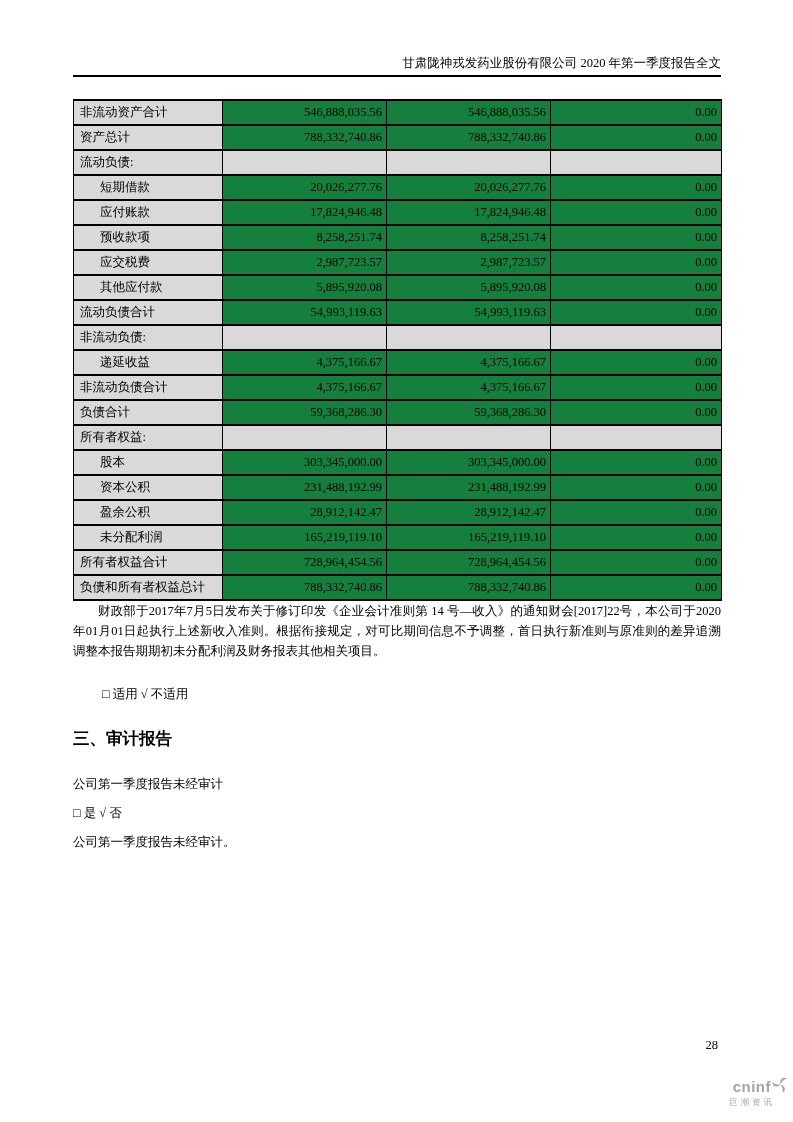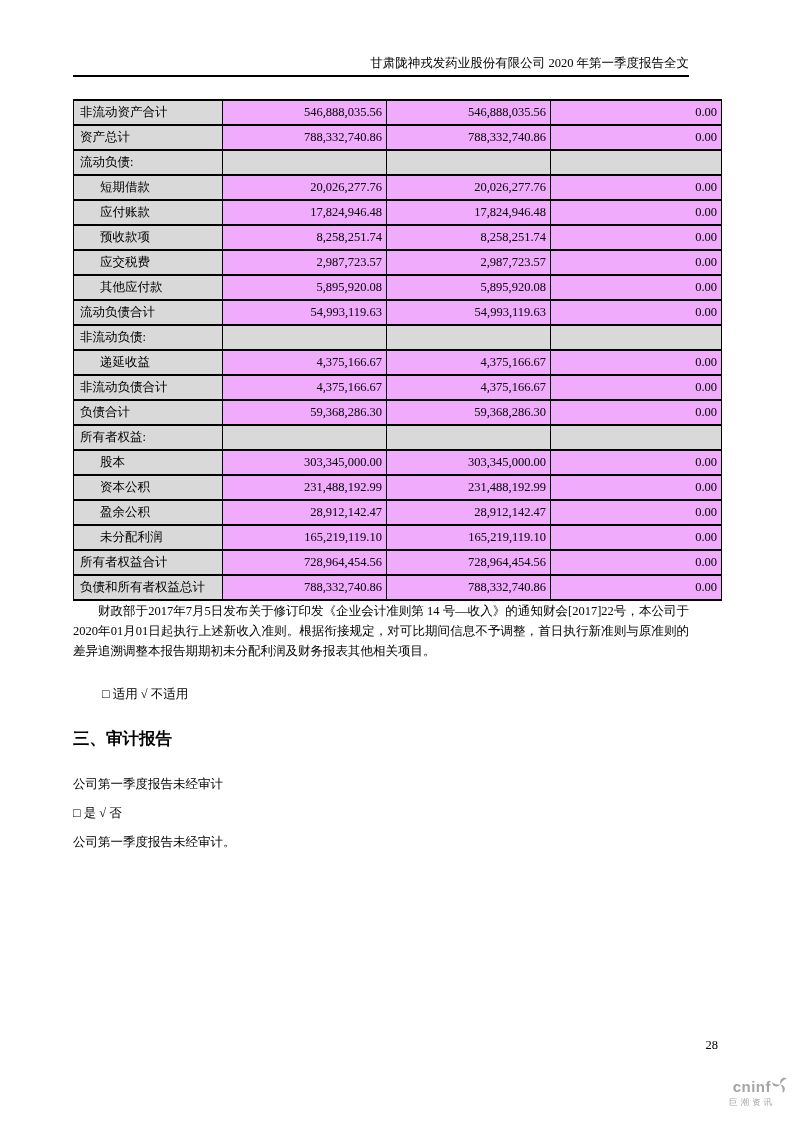--- a/index.html
+++ b/index.html
@@ -8,21 +8,21 @@
     position: relative;
     width: 793px;
     height: 1122px;
     margin: 0 auto;
     background: #ffffff;
     font-family: "Liberation Serif", "DejaVu Serif", serif;
     color: #000000;
     overflow: hidden;
   }
   .content {
-    padding: 54px 104px 0 73px;
+    padding: 54px 72px 0 73px;
   }
   .doc-header {
     text-align: right;
     font-size: 12.5px;
     line-height: 18px;
     padding-bottom: 3px;
     border-bottom: 2px solid #000000;
   }
   table.bs {
     width: 648px;
@@ -41,21 +41,21 @@
     overflow: hidden;
     white-space: nowrap;
   }
   td.label {
     background: #d9d9d9;
     text-align: left;
     padding-left: 6px;
   }
   td.label.indent { padding-left: 26px; }
   td.num {
-    background: #f0abfc;
+    background: #15803d;
     text-align: right;
     padding-right: 4px;
   }
   tr.section td.num { background: #d9d9d9; }
   .note-title {
     margin-top: 6px;
     font-size: 12.5px;
     line-height: 20px;
   }
   .note-para {

